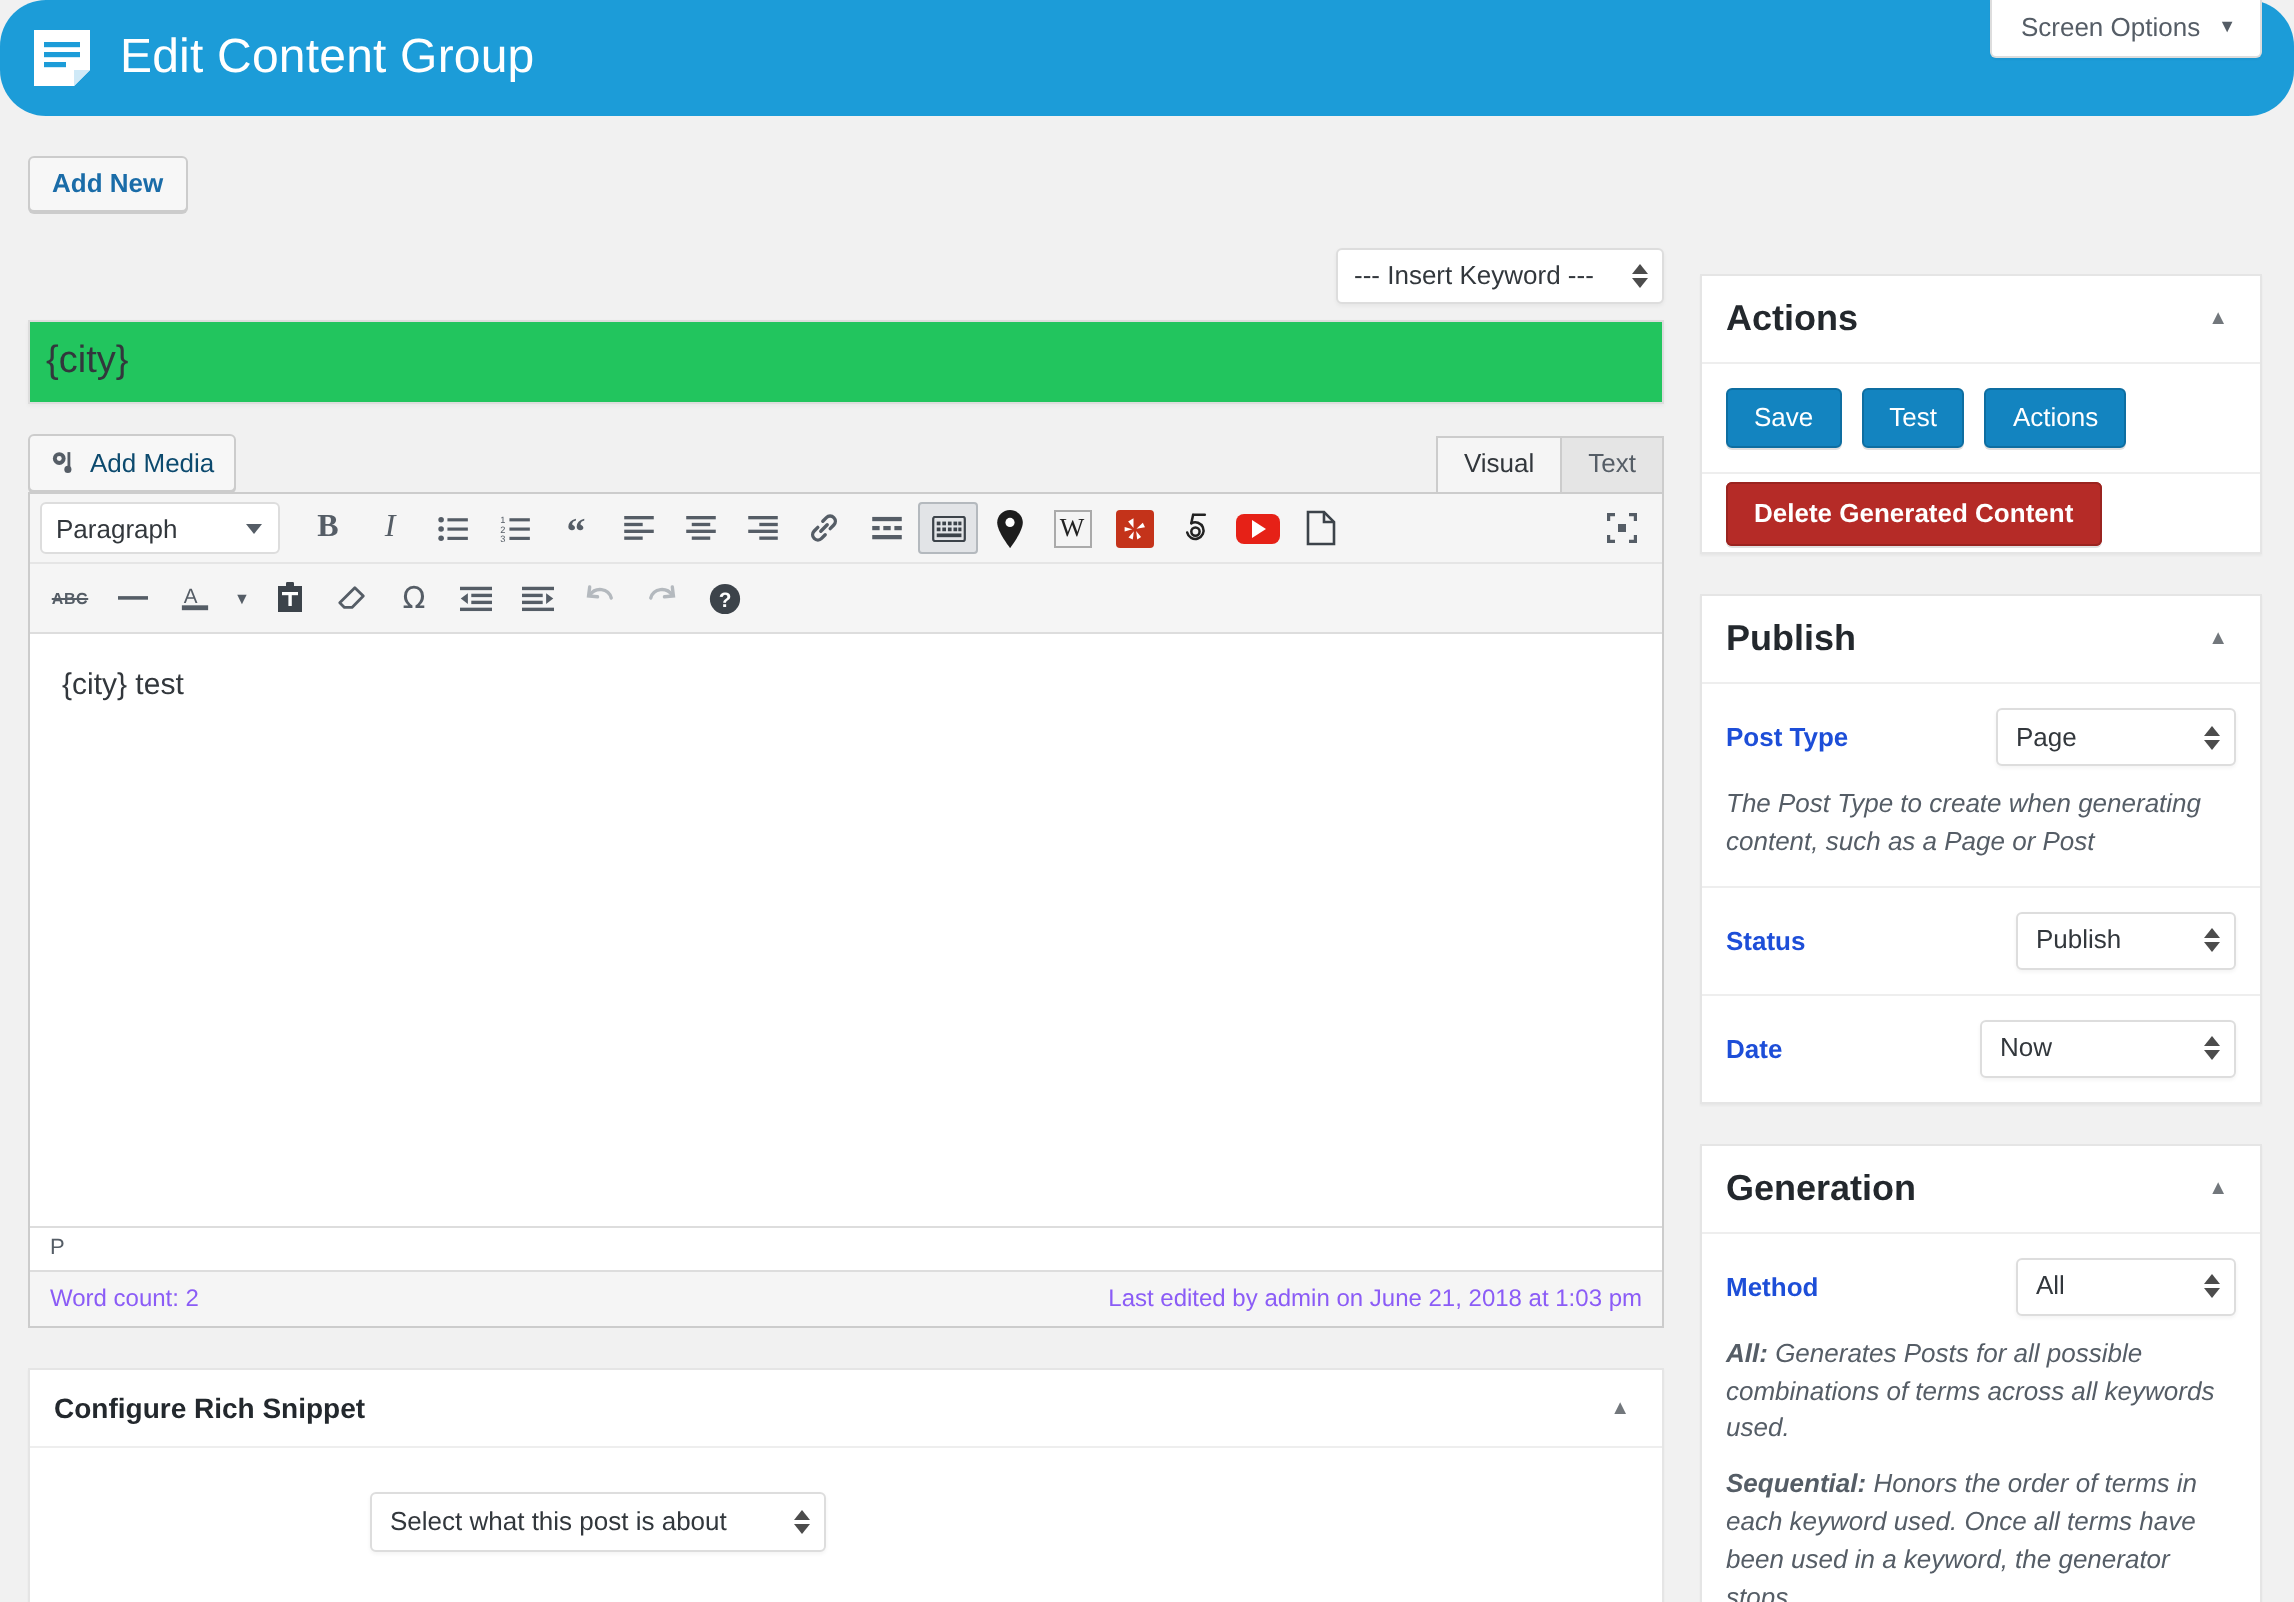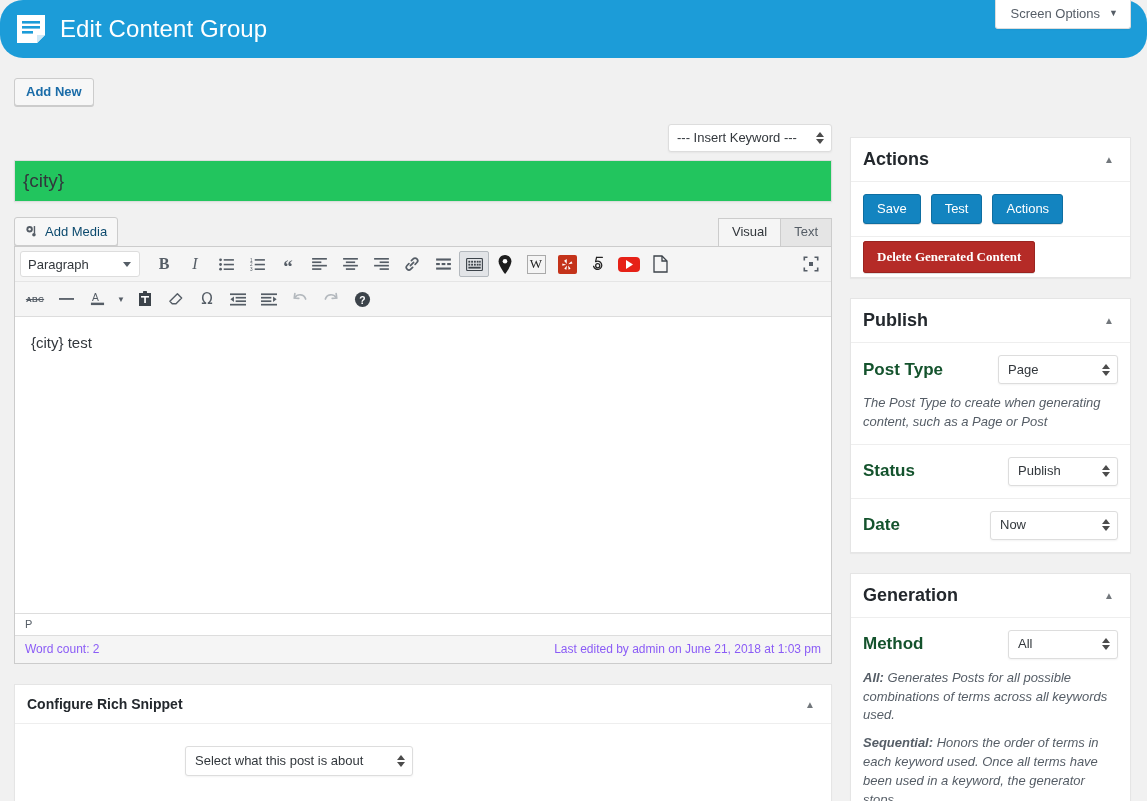--- a/index.html
+++ b/index.html
@@ -322,29 +322,28 @@
     border: 1px solid #9a2420;
     border-radius: 3px;
     color: #fff;
     font-size: 13px;
     font-weight: bold;
     padding: 7px 13px 8px;
     cursor: pointer;
     width: 100%;
     text-align: center;
     box-shadow: 0 1px 0 rgba(0,0,0,.12);
-    font-family: Liberation Serif, serif;
   }
   .field-row {
     display: flex;
     align-items: center;
     justify-content: space-between;
     gap: 10px;
   }
-  .field-label { font-size: 17px; font-weight: bold; color: #14532d; }
+  .field-label { font-size: 13px; font-weight: bold; color: #1d4ed8; }
   .field-select {
     -webkit-appearance: none; appearance: none;
     border: 1px solid #ddd;
     border-radius: 3px;
     background: #fff;
     font-family: "Liberation Sans", sans-serif;
     font-size: 13px;
     color: #32373c;
     padding: 4px 28px 5px 9px;
     height: 29px;

